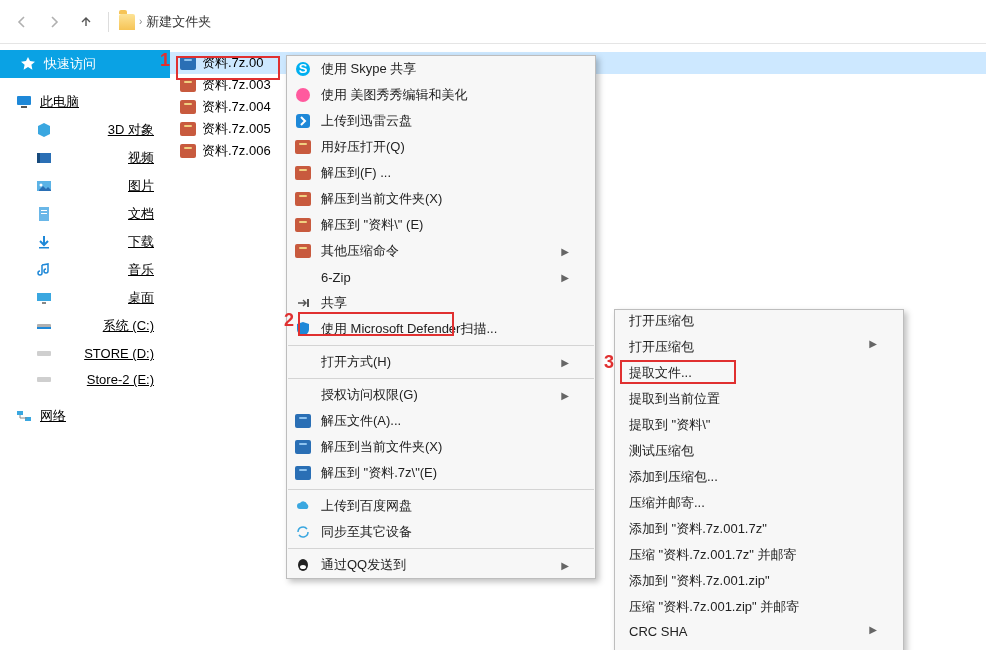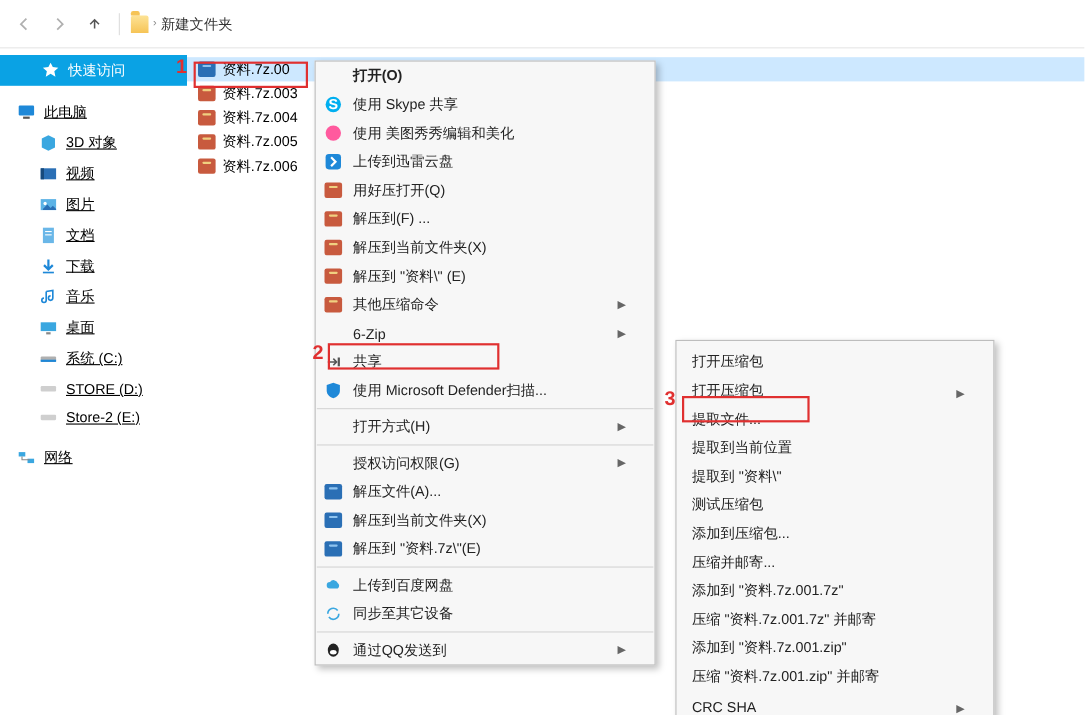--- a/index.html
+++ b/index.html
@@ -8,41 +8,41 @@
   .nav-btn { width: 24px; height: 24px; display: flex; align-items: center; justify-content: center; color: #999; }
   .nav-btn.enabled { color: #555; }
   .sep-v { width: 1px; height: 20px; background: #ddd; margin: 0 2px; }
   .folder-ico { width: 20px; height: 16px; background: linear-gradient(#fde396,#f6c456); border-radius: 2px 2px 0 0; position: relative; }
   .folder-ico::before{content:"";position:absolute;top:-4px;left:0;width:8px;height:4px;background:#f6c456;border-radius:2px 2px 0 0;}
   .crumb { display:flex; align-items:center; gap:4px; color:#333; }
   .crumb-chev { color:#888; font-size:10px; }
   .main { display:flex; height: calc(100% - 44px); }
   .sidebar { width: 170px; padding: 6px 0; }
   .side-item { display:flex; align-items:center; gap:8px; padding: 5px 16px; }
-  .side-item.qa { background:#0aa2e4; color:#fff; padding-left:38px; }
+  .side-item.qa { background:#0aa2e4; color:#fff; padding-left:20px; }
   .side-group { margin-top: 10px; text-decoration: underline; }
-  .side-child { padding-left: 36px; }
+  .side-child { padding-left: 36px; justify-content: space-between; }
   .ico { width:16px; height:16px; display:inline-flex; align-items:center; justify-content:center; }
   .content { flex:1; padding: 8px 0; position:relative; }
   .file-row { display:flex; align-items:center; gap:6px; padding: 2px 10px; }
   .file-row.sel { background:#cde8ff; }
   .arch-ico { width:16px; height:14px; background:#c85a3e; border-radius:2px; position:relative; }
   .arch-ico::after{content:"";position:absolute;left:4px;right:4px;top:3px;height:2px;background:#f0d080;border-radius:1px;}
   .arch-ico.blue{ background:#2a6fb5; }
   .arch-ico.blue::after{ background:#8ec3ef; }
   .callout { position:absolute; font-size:18px; font-weight:bold; color:#e03030; z-index:60; pointer-events:none;}
   .redbox { position:absolute; border:2px solid #e03030; pointer-events:none; z-index:55;}
   .ctxmenu { position:absolute; background:#f7f7f7; border:1px solid #bdbdbd; box-shadow: 3px 3px 6px rgba(0,0,0,0.25); z-index:40; }
   .mi { display:flex; align-items:center; height:26px; padding: 0 26px 0 6px; gap:8px; white-space:nowrap; color:#222;}
   .mi .ic { width:20px; height:20px; display:flex; align-items:center; justify-content:center; }
   .mi .arrow { margin-left:auto; color:#666; font-size:10px; }
   .msep { height:1px; background:#d4d4d4; margin: 3px 1px; }
   .mi.bold { font-weight:bold; }
   .submenu { position:absolute; background:#f7f7f7; border:1px solid #bdbdbd; box-shadow: 3px 3px 6px rgba(0,0,0,0.25); z-index:50; padding:2px 0;}
-  .si { display:flex; align-items:flex-end; height:26px; padding: 0 26px 0 14px; white-space:nowrap; color:#222;}
+  .si { display:flex; align-items:flex-start; height:26px; padding: 0 26px 0 14px; white-space:nowrap; color:#222;}
   .si .arrow{ margin-left:auto; color:#666; font-size:10px; padding-left:14px;}
   
   .svgico{width:16px;height:16px;}
 </style>
 </head>
 <body>
 
 <div class="toolbar">
   <div class="nav-btn">
     <svg class="svgico" viewBox="0 0 16 16">
@@ -214,24 +214,20 @@
         <span>资料.7z.005</span>
       </div>
     <div class="file-row">
         <span class="arch-ico"></span>
         <span>资料.7z.006</span>
       </div>
   </div>
 </div>
 
 <div class="ctxmenu" style="left:286px; top:55px; width:310px;">
-  <div class="mi bold">
-      <span class="ic"></span>
-      <span>打开(O)</span>
-    </div>
   <div class="mi">
       <span class="ic">
         <svg class="svgico" viewBox="0 0 16 16">
           <circle cx="8" cy="8" r="7" fill="#00aff0"></circle>
           <text x="8" y="12" text-anchor="middle" fill="#fff" font-size="10" font-weight="bold">S</text>
         </svg>
       </span>
       <span>使用 Skype 共享</span>
     </div>
   <div class="mi">

